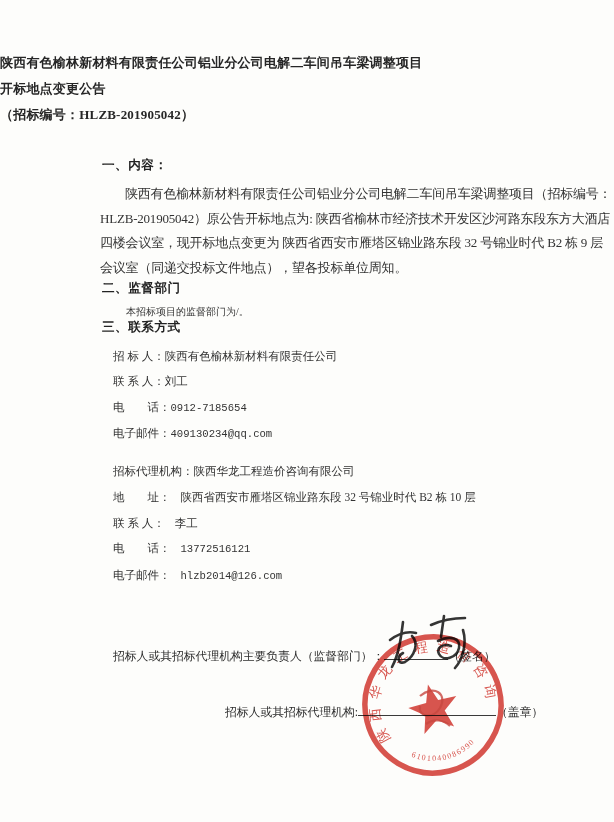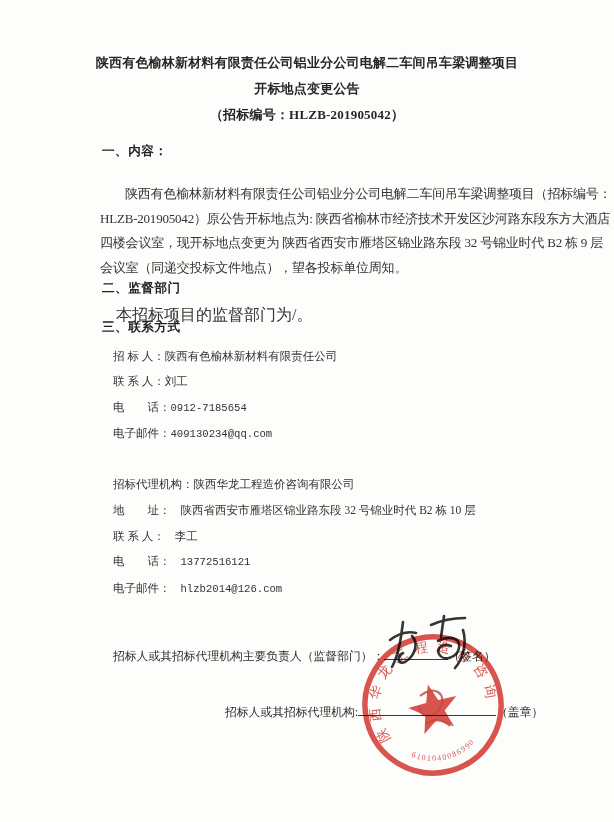--- a/index.html
+++ b/index.html
@@ -2,33 +2,33 @@
 <html><head>
 <meta charset="utf-8">
 <style>
   html,body{margin:0;padding:0;background:#e9e9e9;}
   .page{
     position:relative;width:614px;height:822px;background:#fdfdfb;
     font-family:"Liberation Serif","DejaVu Serif",serif;color:#2e2e2e;
     overflow:hidden;margin:0 auto;
   }
   .abs{position:absolute;}
-  .title-wrap{top:50px;left:0;right:0;text-align:center;font-weight:bold;
+  .title-wrap{top:50px;left:0;right:0;text-align:left;font-weight:bold;
     font-size:13px;line-height:26px;color:#262626;letter-spacing:0.2px;}
   .sec-h{font-weight:bold;font-size:12.6px;color:#222;letter-spacing:0.5px;white-space:nowrap;}
-  .sec-h1{top:143px;left:102px;text-align:center;}
+  .sec-h1{top:157px;left:102px;text-align:center;}
   .para{top:182px;left:100px;width:418px;font-size:13px;line-height:24.6px;
     letter-spacing:-0.2px;white-space:nowrap;color:#333;}
   .para .indent{text-indent:25px;}
   .sec-h2{top:280px;left:102px;}
-  .sup{top:305px;left:116px;font-size:16px;white-space:nowrap;color:#333;}
+  .sup{top:305px;left:126px;font-size:10px;white-space:nowrap;color:#333;}
   .sec-h3{top:319px;left:102px;}
   .contact-block{font-size:11.5px;color:#333;white-space:nowrap;}
   .contacts{top:344px;left:113px;line-height:25.3px;}
-  .agency{top:472px;left:113px;line-height:25.8px;}
+  .agency{top:459px;left:113px;line-height:25.8px;}
   .label{white-space:pre;}
   .mono{font-family:"Liberation Mono","DejaVu Sans Mono",monospace;font-size:10.6px;margin-top:44px;}
   .gap{padding-left:10px;}
   .sig-line{font-size:11.8px;white-space:nowrap;color:#2c2c2c;z-index:2;}
   .sig1{top:647px;left:113px;}
   .sig2{top:703px;left:225px;}
   .uline{display:inline-block;border-bottom:1.2px solid #3a3a3a;height:12px;vertical-align:baseline;}
   .u1{width:64px;}
   .u2{width:138px;}
   .seal{left:360px;top:632px;width:146px;height:146px;z-index:5;

